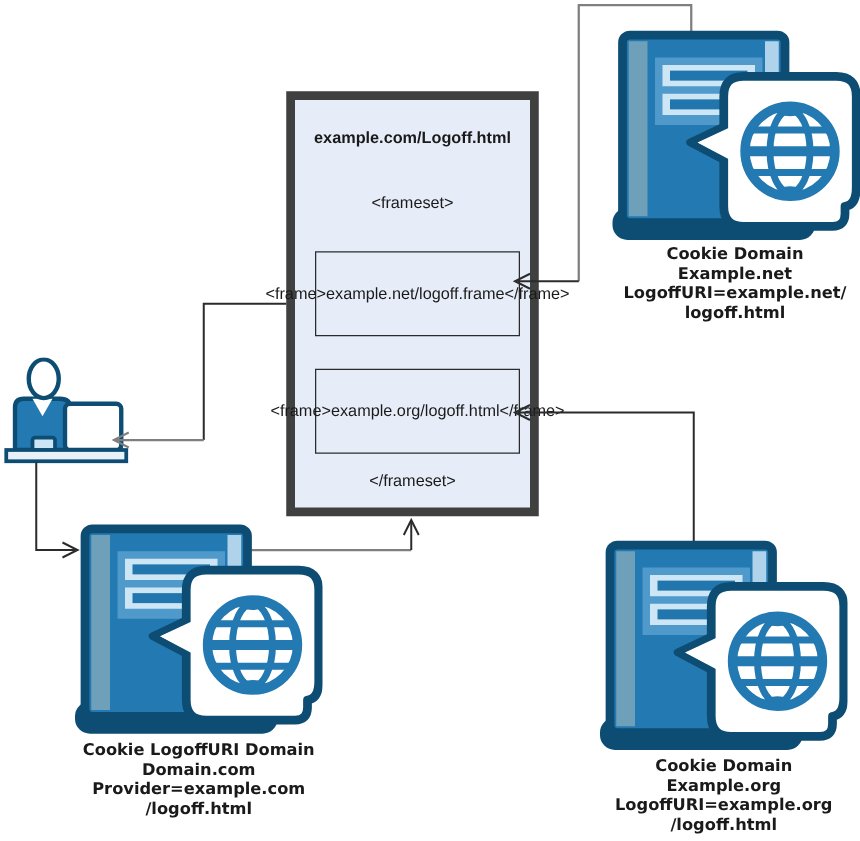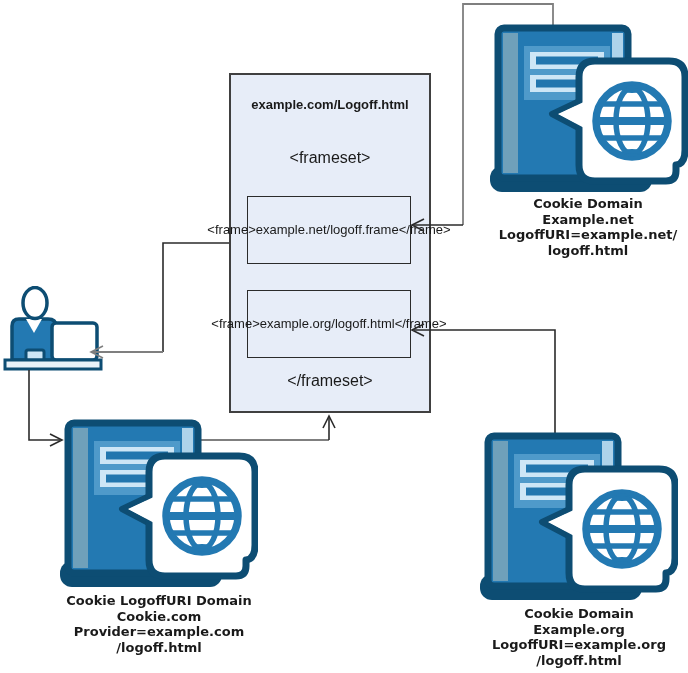--- a/index.html
+++ b/index.html
@@ -1,23 +1,23 @@
 <!DOCTYPE html>
 <html><head>
 <meta charset="utf-8">
 <style>
   html,body{margin:0;padding:0;background:#fff;}
   .canvas{position:relative;width:688px;height:673px;background:#ffffff;overflow:hidden;
           font-family:"Liberation Sans",sans-serif;color:#1a1a1a;}
   
   .frameset-box{position:absolute;left:229px;top:73px;width:202px;height:340px;
-    background:#e7edf8;border:2px solid #404040;box-sizing:border-box;z-index:1;}
+    background:#e7edf8;border:7px solid #404040;box-sizing:border-box;z-index:1;}
   .box-title{position:absolute;left:0;top:22px;width:100%;text-align:center;
     font-weight:bold;font-size:13px;}
-  .tag{position:absolute;left:0;width:100%;text-align:center;font-size:16px;}
+  .tag{position:absolute;left:0;width:100%;text-align:center;font-size:13px;}
   .tag.open{top:74px;}
   .tag.close{top:297px;text-align:center;}
   .frame-box{position:absolute;left:16px;width:164px;height:68px;background:#e7edf8;
     border:1.5px solid #2b2b2b;box-sizing:border-box;display:flex;flex-direction:row;
     justify-content:center;align-items:center;font-size:13px;line-height:16px;text-align:center;}
   .frame-box.f1{top:121px;}
   .frame-box.f2{top:215px;}
   
   svg.lines{position:absolute;left:0;top:0;width:688px;height:673px;z-index:2;pointer-events:none;}
   
@@ -126,21 +126,21 @@
     </svg>
 
   <div class="srv-label" style="left:478px;top:196px;width:220px">
     <div>Cookie Domain</div>
     <div>Example.net</div>
     <div>LogoffURI=example.net/</div>
     <div>logoff.html</div>
   </div>
   <div class="srv-label" style="left:38px;top:593px;width:242px">
     <div>Cookie LogoffURI Domain</div>
-    <div>Cookie.com</div>
+    <div>Domain.com</div>
     <div>Provider=example.com</div>
     <div>/logoff.html</div>
   </div>
   <div class="srv-label" style="left:458px;top:606px;width:242px">
     <div>Cookie Domain</div>
     <div>Example.org</div>
     <div>LogoffURI=example.org</div>
     <div>/logoff.html</div>
   </div>
 

